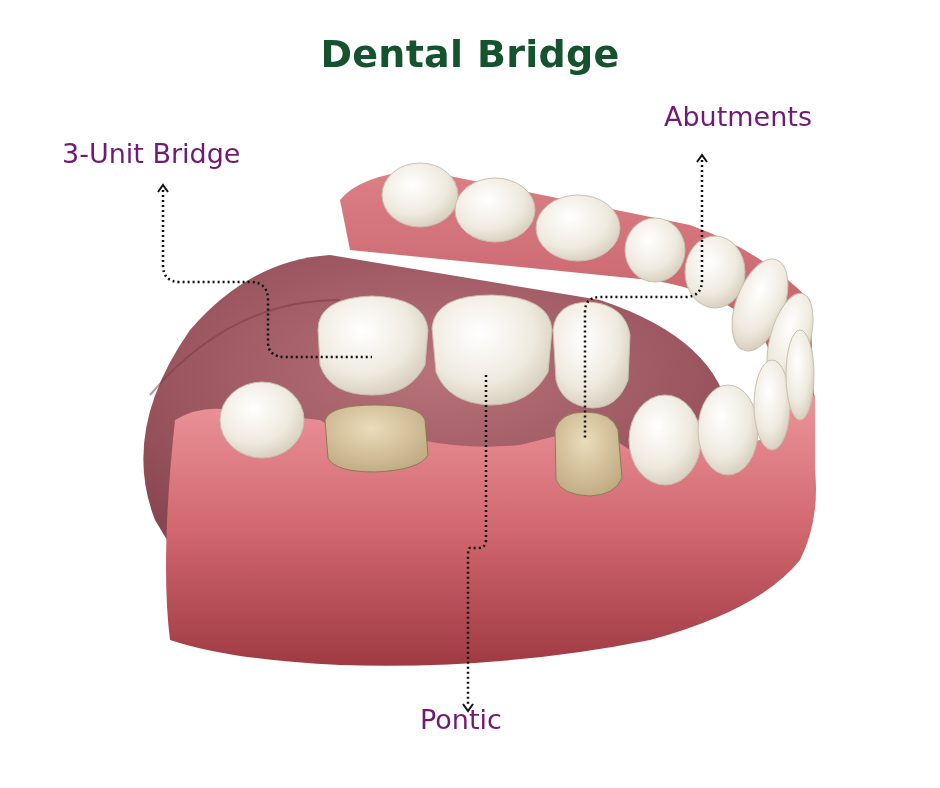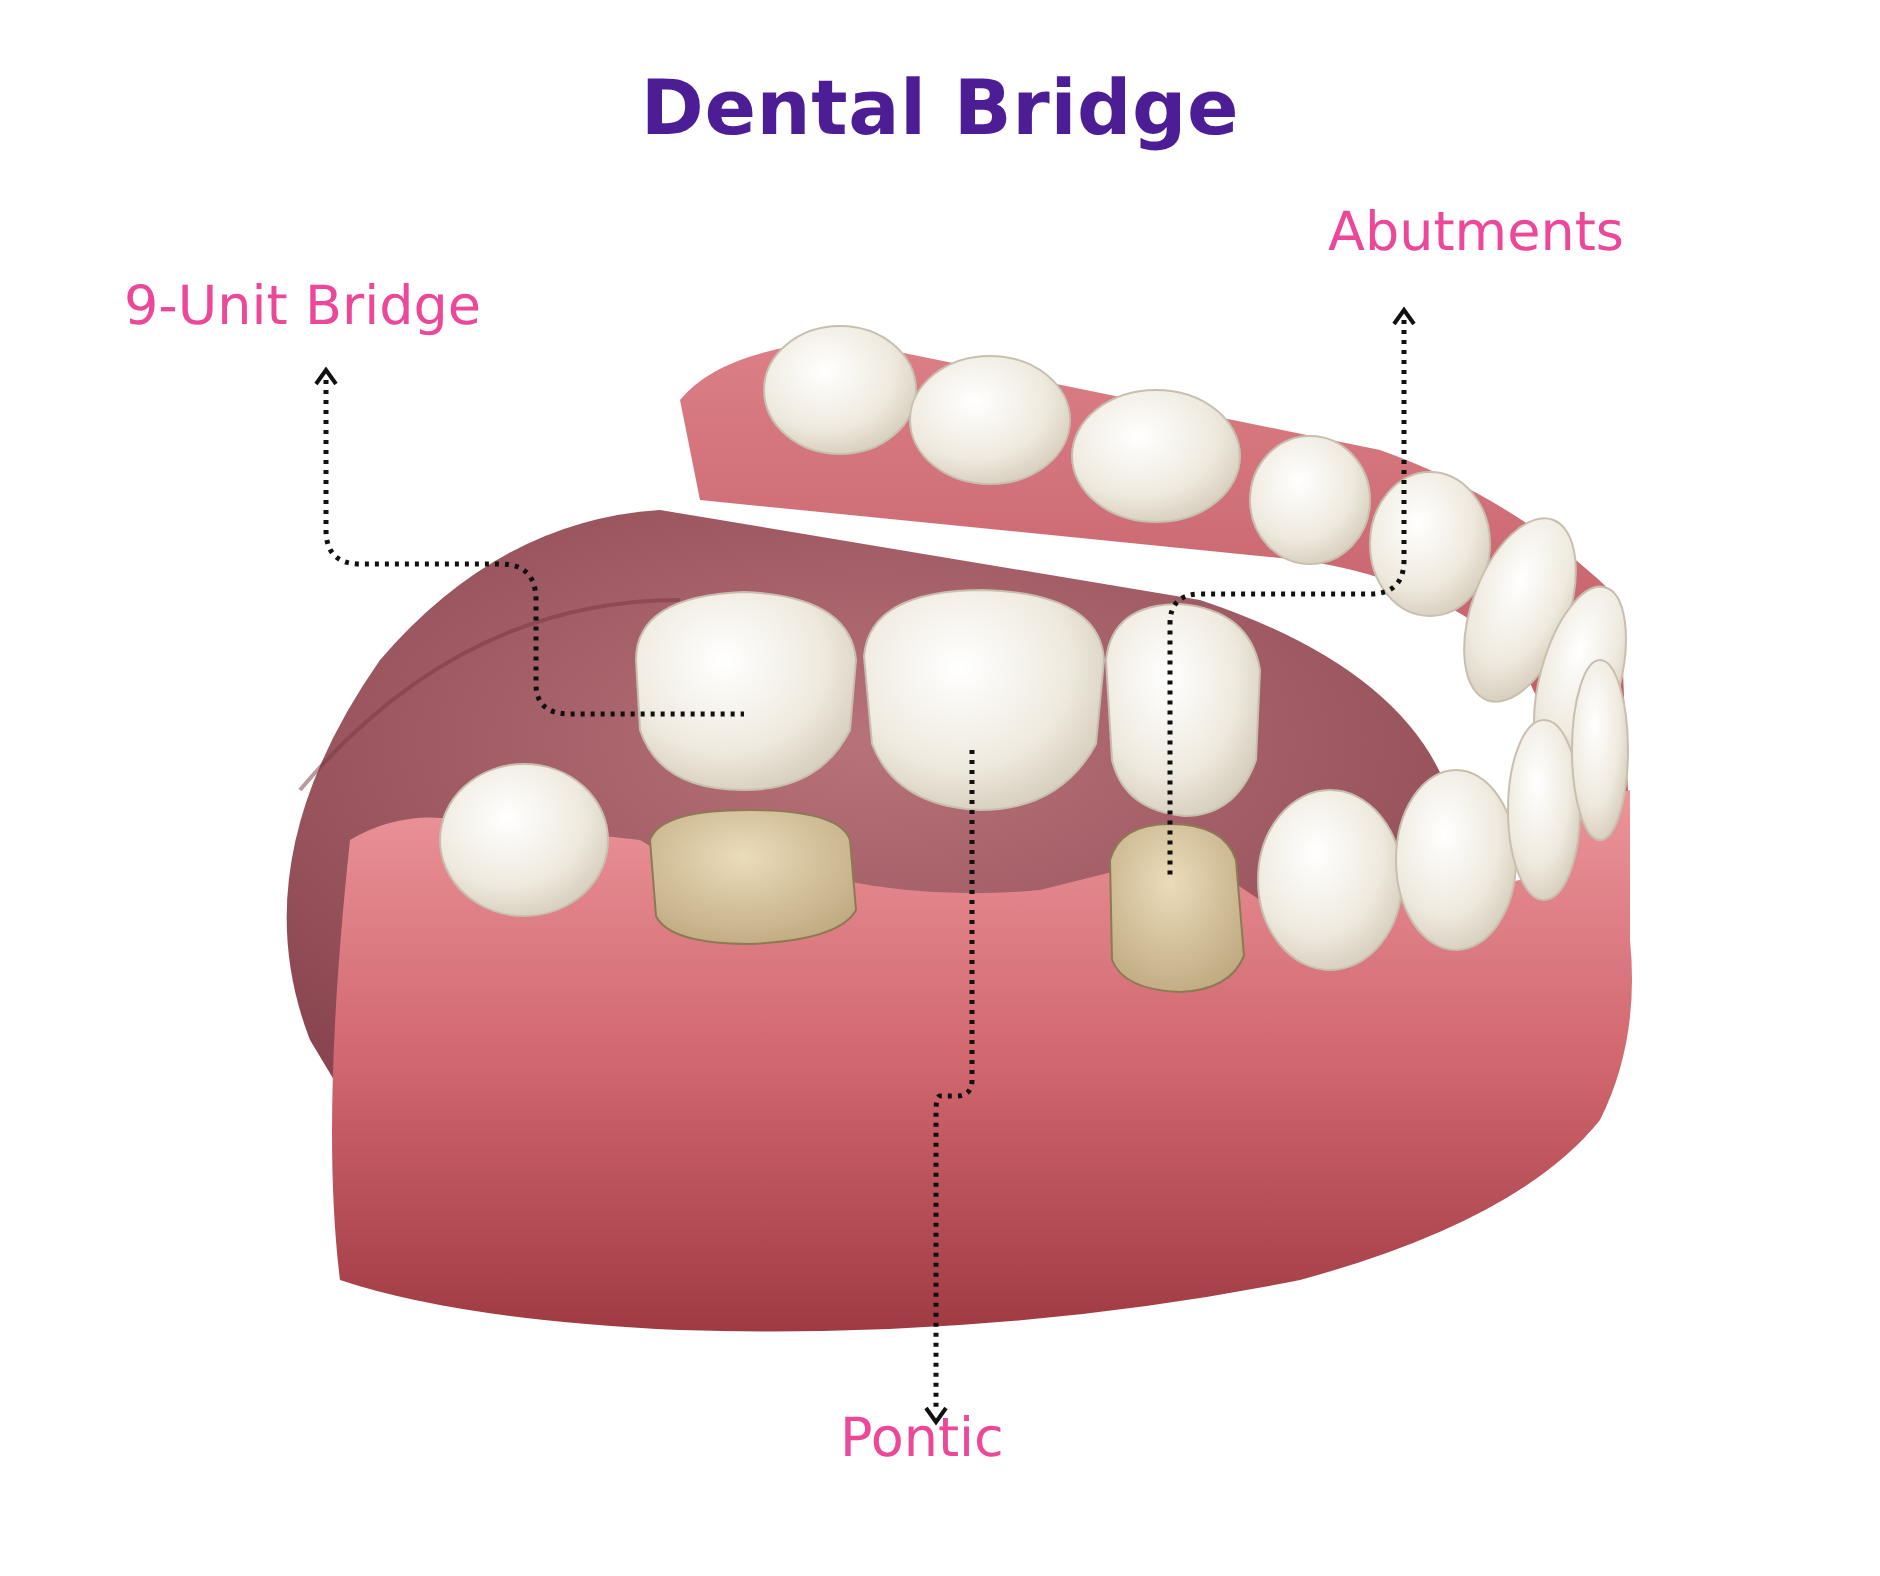--- a/index.html
+++ b/index.html
@@ -1,18 +1,18 @@
 <!DOCTYPE html>
 <html><head>
   <meta charset="utf-8">
   <style>
     html, body { margin: 0; padding: 0; background: #ffffff; }
     body { width: 940px; height: 788px; position: relative; overflow: hidden; font-family: "Liberation Sans", sans-serif; }
-    .title { position: absolute; left: 0; width: 940px; top: 32px; text-align: center; font-family: "DejaVu Sans", sans-serif; font-weight: bold; font-size: 38px; color: #4c1d95; letter-spacing: 0.3px; }
-    .label { position: absolute; font-family: "DejaVu Sans", sans-serif; font-size: 27px; color: #ec4899; white-space: nowrap; }
+    .title { position: absolute; left: 0; width: 940px; top: 32px; text-align: center; font-family: "DejaVu Sans", sans-serif; font-weight: bold; font-size: 38px; color: #14532d; letter-spacing: 0.3px; }
+    .label { position: absolute; font-family: "DejaVu Sans", sans-serif; font-size: 27px; color: #701a75; white-space: nowrap; }
     #lbl-bridge { left: 62px; top: 138px; }
     #lbl-abut { left: 664px; top: 101px; }
     #lbl-pontic { left: 420px; top: 704px; }
     svg.art { position: absolute; left: 0; top: 0; }
   </style>
 </head>
 <body>
 
 <div class="title">Dental Bridge</div>
 
@@ -79,15 +79,15 @@
     <path d="M163 190 L163 265 Q163 282 180 282 L250 282 Q268 282 268 300 L268 342 Q268 357 285 357 L372 357"></path>
     <path d="M702 160 L702 280 Q702 297 685 297 L600 297 Q585 297 585 312 L585 440"></path>
     <path d="M486 375 L486 540 Q486 548 478 548 L470 548 Q468 548 468 556 L468 705"></path>
   </g>
 
   <path d="M158 192 L163 185 L168 192" fill="none" stroke="#111111" stroke-width="2"></path>
   <path d="M697 162 L702 155 L707 162" fill="none" stroke="#111111" stroke-width="2"></path>
   <path d="M463 704 L468 711 L473 704" fill="none" stroke="#111111" stroke-width="2"></path>
 </svg>
 
-<div class="label" id="lbl-bridge">9-Unit Bridge</div>
+<div class="label" id="lbl-bridge">3-Unit Bridge</div>
 <div class="label" id="lbl-abut">Abutments</div>
 <div class="label" id="lbl-pontic">Pontic</div>
 
 </body></html>

